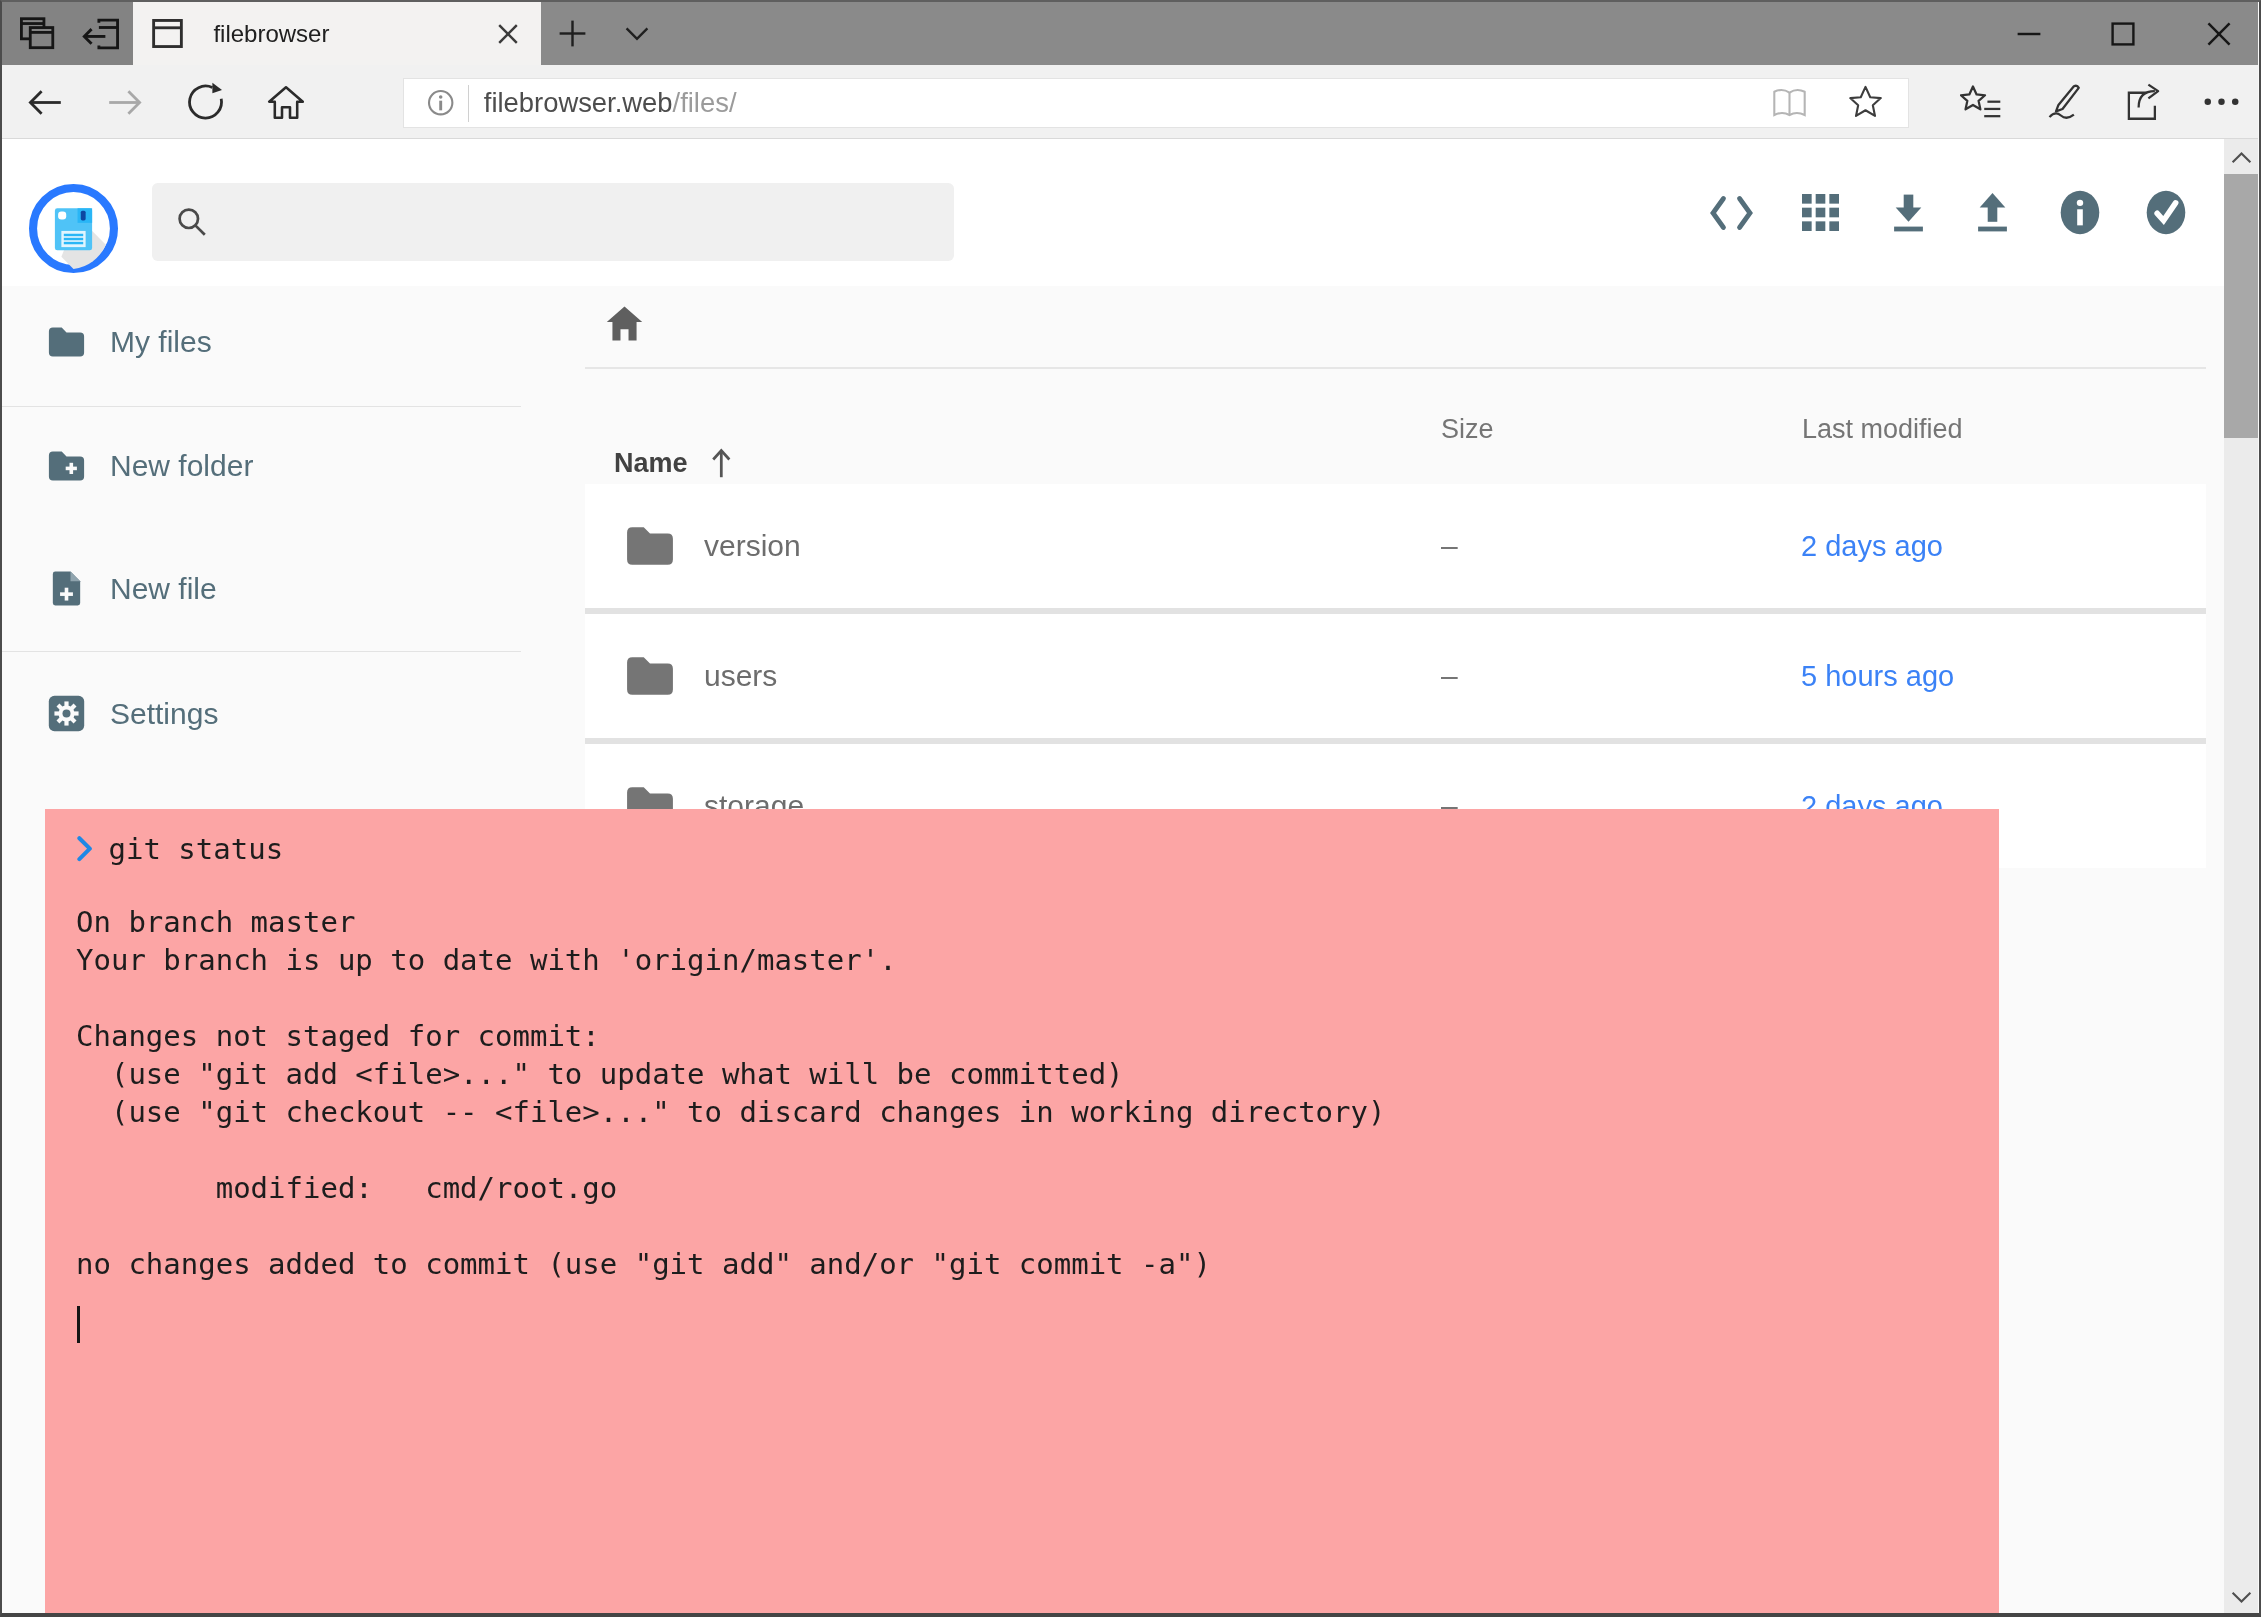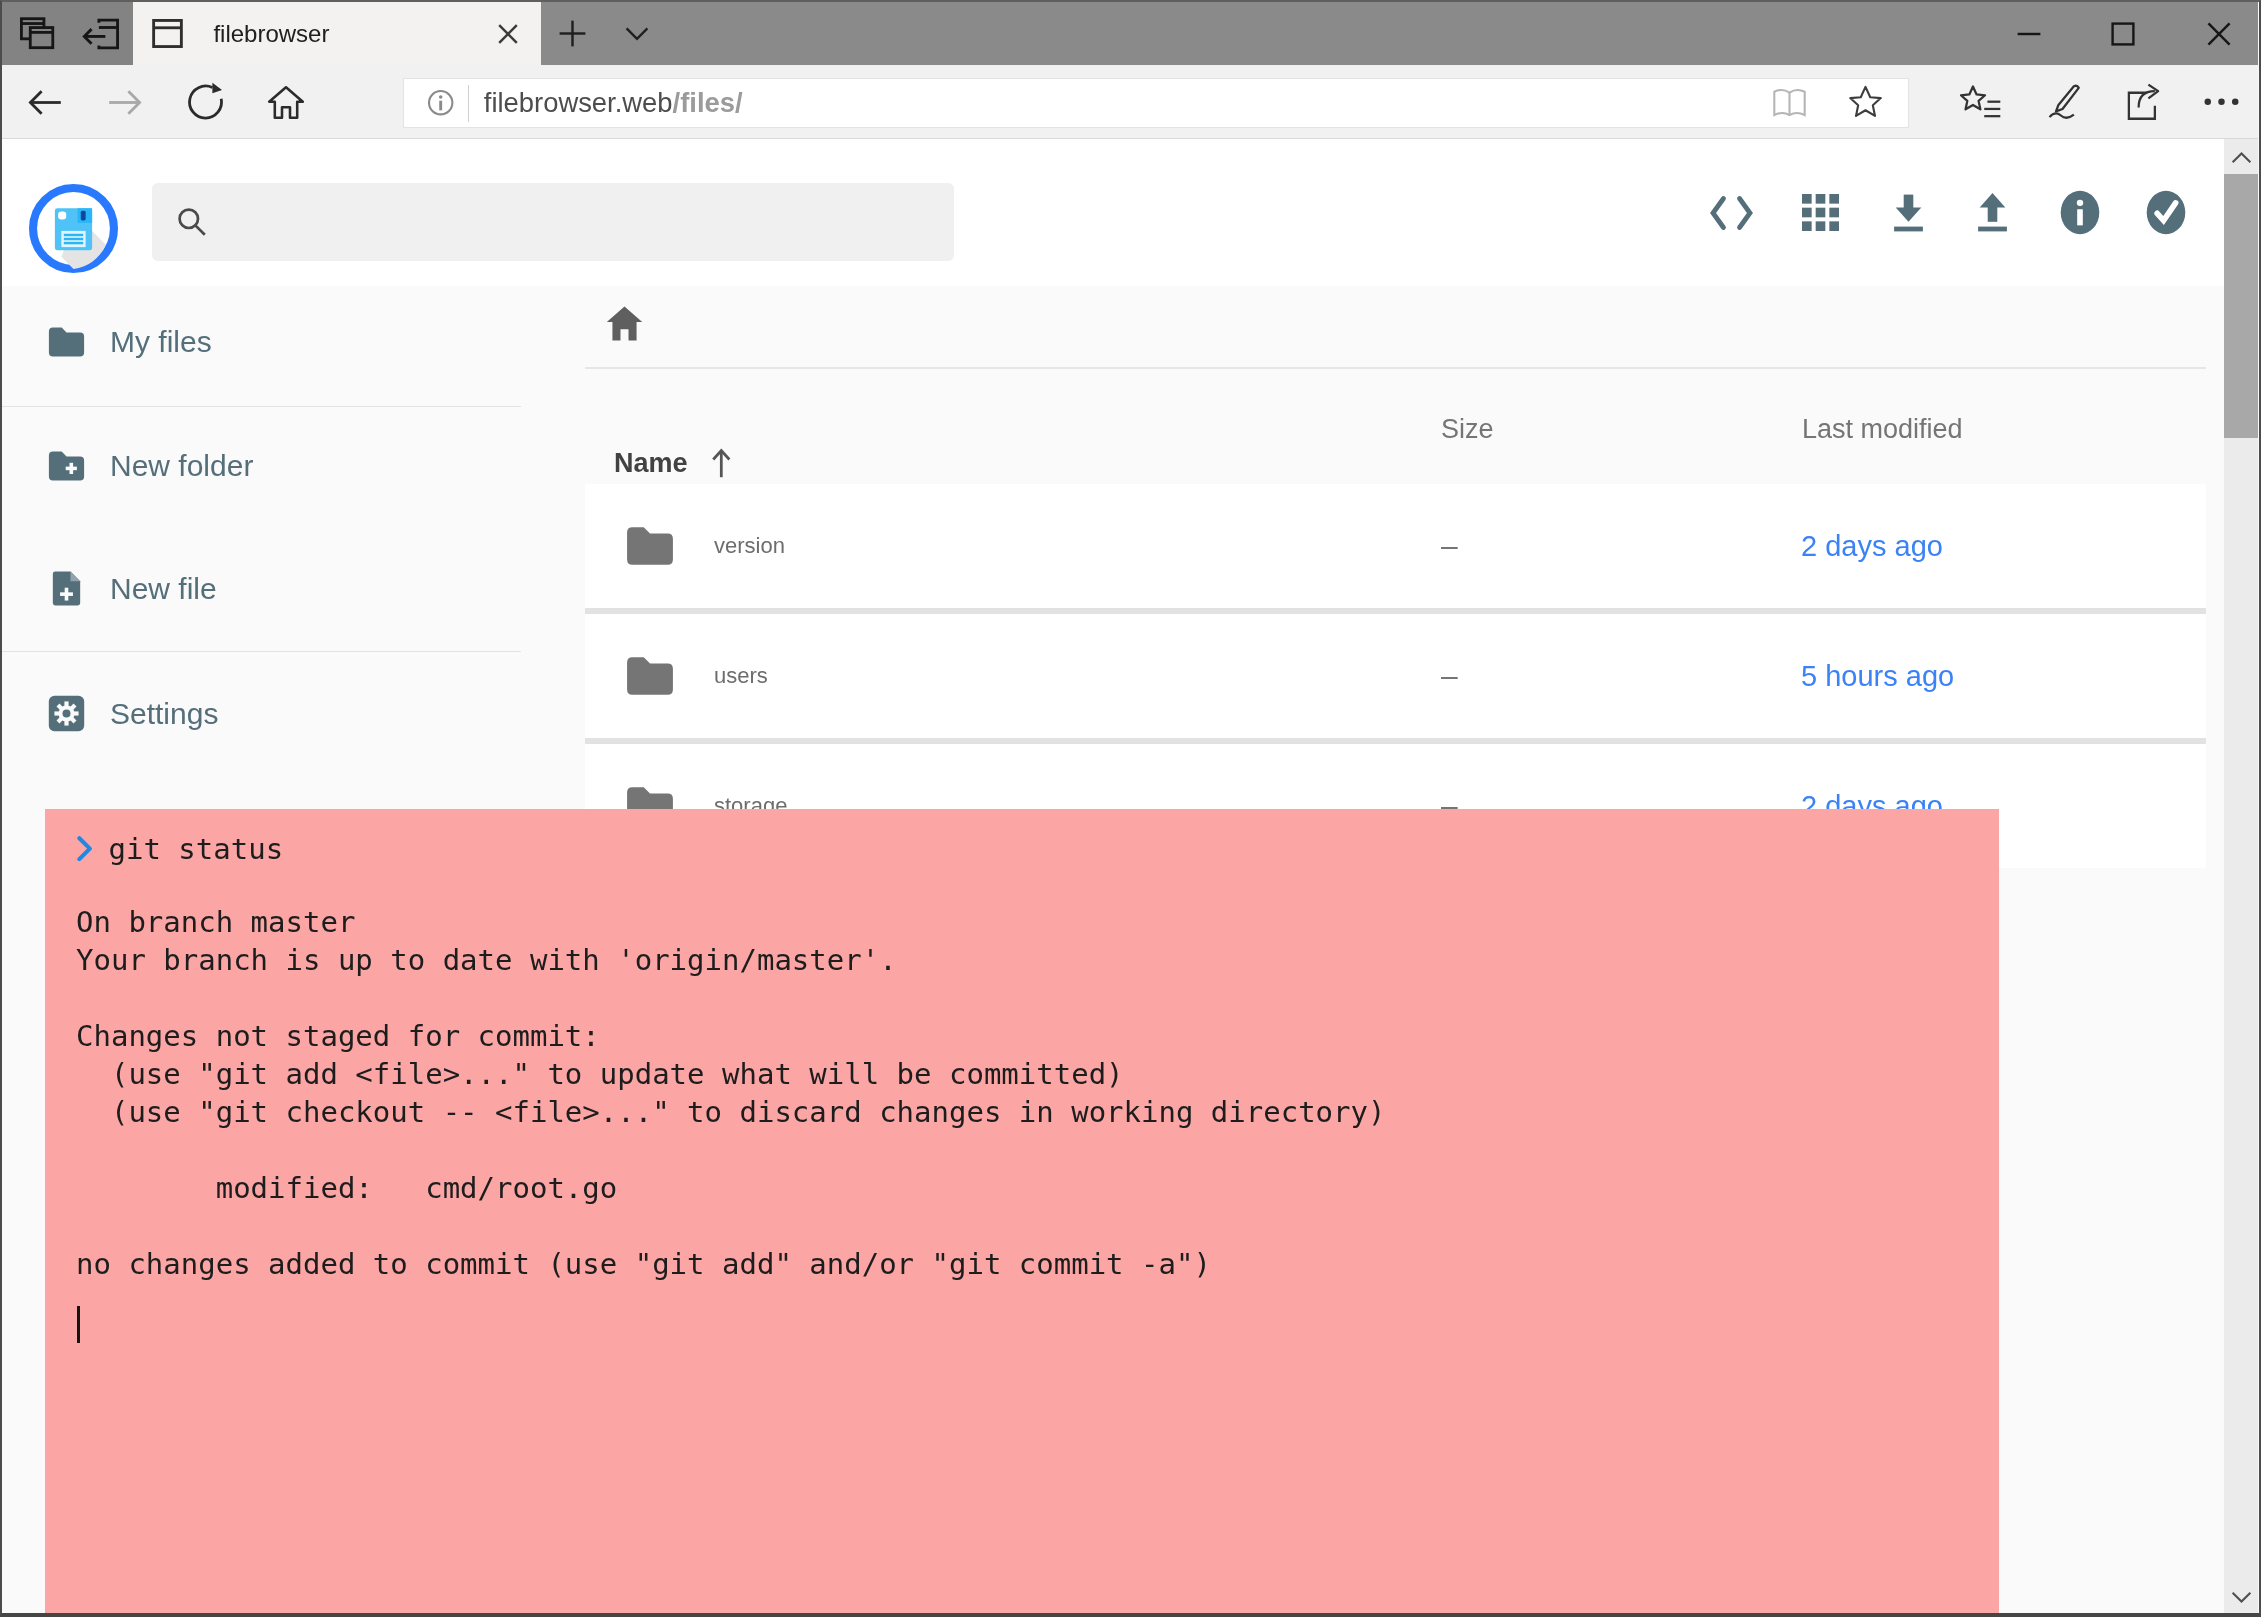--- a/index.html
+++ b/index.html
@@ -18,41 +18,41 @@
   .tab{left:131px;top:0;width:408px;height:63px;background:#f3f2f1;display:flex;align-items:center;gap:12px;}
   .tab-title{font-size:24px;color:#202020;margin-left:18px;white-space:nowrap;}
   .winctl{top:0;width:74px;height:63px;display:flex;align-items:center;justify-content:center;}
   
   .navbar{left:0;top:63px;width:2256px;height:74px;background:#f1f1f1;border-bottom:0.8px solid #d9d9d9;}
   .nav-btn{top:0;width:68px;height:74px;display:flex;align-items:center;justify-content:center;}
   .urlbox{left:401px;top:13px;width:1506px;height:50px;background:#ffffff;border:0.8px solid #e3e3e3;display:flex;align-items:center;}
   .url-sep{width:0.8px;height:37px;background:#d0d0d0;margin:0 0 0 14.5px;}
   .url-text{font-size:27.4px;margin-left:14.5px;white-space:nowrap;}
   .url-host{color:#4d4d4d;}
-  .url-path{color:#9b9b9b;font-weight:bold;}
+  .url-path{color:#9b9b9b;}
   .url-right{margin-left:auto;display:flex;align-items:center;}
   
   .app-header{left:0;top:137px;width:2222px;height:147px;background:#ffffff;}
   .searchbox{left:150px;top:44px;width:802px;height:78px;background:#f0f0f0;border-radius:5.7px;display:flex;align-items:center;}
   .searchbox input{border:none;outline:none;background:transparent;font-family:"Liberation Sans",sans-serif;font-size:30px;color:#444;width:678px;margin-left:18px;}
   .searchbox input::placeholder{color:#9a9a9a;}
   .hdr-ic{top:25px;width:81px;height:97px;display:flex;align-items:center;justify-content:center;}
   
   .side-item{left:0;top:0;width:519px;height:97px;display:flex;align-items:center;cursor:pointer;}
   .side-item .ic{width:39px;height:39px;margin-left:45px;display:flex;align-items:center;justify-content:center;}
   .side-item .lbl{font-size:30px;color:#546e7a;margin-left:24px;white-space:nowrap;}
   .side-div{left:0;width:519px;height:0.8px;background:#e3e3e3;}
   
   .list-div{left:583px;top:365px;width:1621px;height:1.6px;background:#e6e6e6;}
   .col-head{font-size:27px;color:#757575;white-space:nowrap;}
   .col-name{font-weight:bold;color:#424242;}
   .cardzone{left:583px;top:482px;width:1621px;height:325px;background:#e2e2e2;}
   .rowcard{left:0;width:1621px;height:124px;background:#ffffff;display:flex;align-items:center;}
   .rowcard .fold{margin-left:40px;}
-  .rowcard .rname{font-size:22px;color:#6d6d6d;margin-left:39px;white-space:nowrap;}
+  .rowcard .rname{font-size:30px;color:#6d6d6d;margin-left:29px;white-space:nowrap;}
   .rowcard .rsize{position:absolute;left:856px;font-size:30px;color:#757575;}
   .rowcard .rmod{position:absolute;left:1216px;font-size:29px;color:#3b82f6;white-space:nowrap;}
   
   .terminal{left:0;top:807px;width:1954px;height:806px;background:#fca5a5;margin-left:43px;}
   .prompt-line{left:31px;top:21px;height:37px;display:flex;align-items:center;}
   .prompt-cmd{font-family:"DejaVu Sans Mono",monospace;font-size:29px;color:#1d1d1d;margin-left:14.5px;}
   .term-out{left:31px;top:94px;margin:0;font-family:"DejaVu Sans Mono",monospace;font-size:29px;line-height:38px;color:#1d1d1d;white-space:pre;}
   .cursor{left:32px;top:497px;width:3.2px;height:37px;background:#151515;}
   
   .scrollbar{left:2222px;top:137px;width:34px;height:1476px;background:#ebebeb;}

